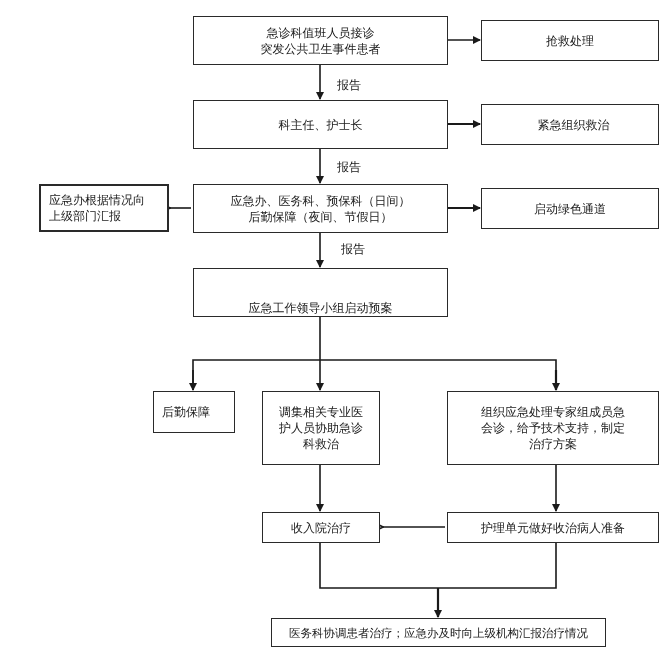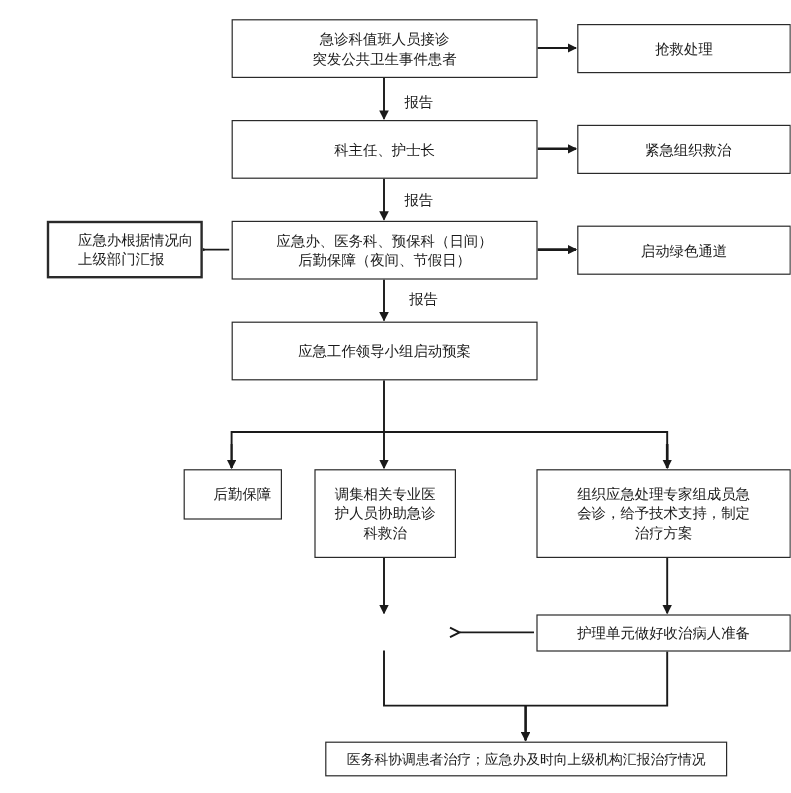--- a/index.html
+++ b/index.html
@@ -3,21 +3,21 @@
   <meta charset="utf-8">
   <style>
     html, body { margin: 0; padding: 0; background: #ffffff; }
     body { width: 659px; height: 661px; position: relative; overflow: hidden;
            font-family: "DejaVu Sans", "Liberation Sans", sans-serif; color: #1a1a1a; }
     #diagram { position: absolute; left: 17px; top: 0; width: 659px; height: 615px; }
     .node { position: absolute; box-sizing: border-box; border: 1.5px solid #2a2a2a; background: #fff;
             display: flex; align-items: center; justify-content: center; text-align: center;
             font-size: 12px; line-height: 16px; padding: 0 4px; }
     .node.thick { border-width: 2.5px; }
-    .node.left { justify-content: flex-start; text-align: left; padding-left: 24px; }
+    .node.left { justify-content: flex-start; text-align: left; padding-left: 8px; }
     .node span { white-space: pre-line; }
     .label { position: absolute; font-size: 12px; line-height: 14px; }
   </style>
 </head>
 <body>
 
 <div id="diagram">
   <svg width="659" height="661" style="position:absolute;left:0;top:0">
     <defs>
       <marker id="ah" markerWidth="8" markerHeight="8" refX="7" refY="4" orient="auto" markerUnits="userSpaceOnUse">
@@ -85,38 +85,41 @@
   <div class="node thick left" style="left:22px;top:184px;width:130px;height:48px;">
     <span>应急办根据情况向
 上级部门汇报</span>
   </div>
   <div class="node" style="left:464px;top:188px;width:178px;height:41px;">
     <span>启动绿色通道</span>
   </div>
 
   <div class="label" style="left:324px;top:242px;">报告</div>
 
-  <div class="node" style="left:176px;top:268px;width:255px;height:49px;">
+  <div class="node" style="left:176px;top:268px;width:255px;height:49px;align-items:flex-end;">
     <span>应急工作领导小组启动预案</span>
   </div>
 
   <div class="node left" style="left:136px;top:391px;width:82px;height:42px;text-align:right;">
     <span>后勤保障</span>
   </div>
   <div class="node" style="left:245px;top:391px;width:118px;height:74px;">
     <span>调集相关专业医
 护人员协助急诊
 科救治</span>
   </div>
   <div class="node" style="left:430px;top:391px;width:212px;height:74px;">
     <span>组织应急处理专家组成员急
 会诊，给予技术支持，制定
 治疗方案</span>
   </div>
 
+  <div class="node" style="left:245px;top:512px;width:118px;height:31px;">
+    <span>收入院治疗</span>
+  </div>
   <div class="node" style="left:430px;top:512px;width:212px;height:31px;">
     <span>护理单元做好收治病人准备</span>
   </div>
 
   <div class="node" style="left:254px;top:618px;width:335px;height:29px;font-size:11.5px;padding:0 2px;">
     <span>医务科协调患者治疗；应急办及时向上级机构汇报治疗情况</span>
   </div>
 </div>
 
 </body></html>

